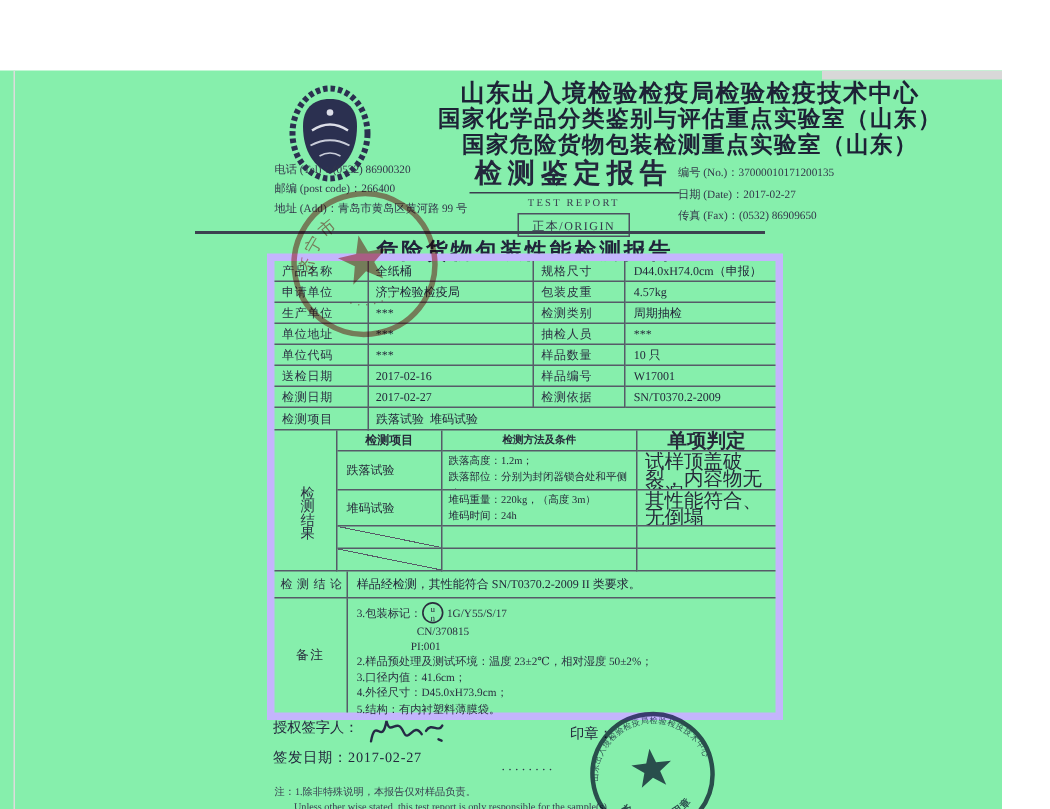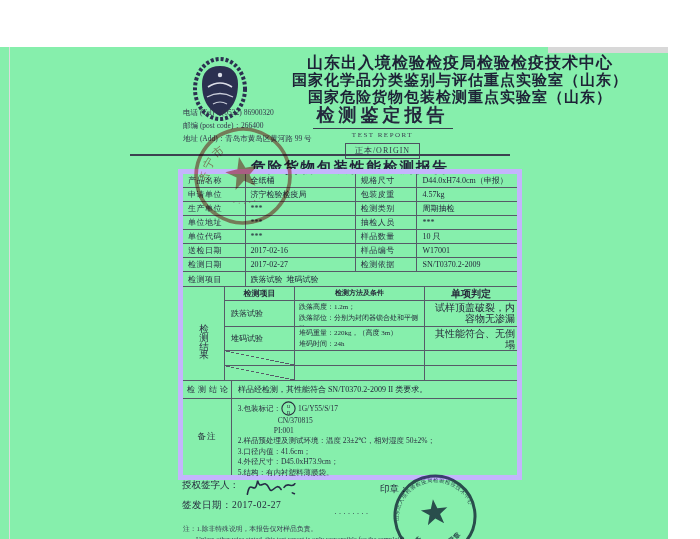--- a/index.html
+++ b/index.html
@@ -45,21 +45,21 @@
   
   .res{display:flex;}
   .res-label{width:50px;box-sizing:border-box;border-right:1px solid #565b68;border-bottom:1px solid #565b68;
              display:flex;flex-direction:column;align-items:center;justify-content:space-around;
              padding:8px 0;font-size:9.5px;letter-spacing:0;color:#2b2f42;}
   .res-body{width:292px;}
   .rcell{box-sizing:border-box;border-right:1px solid #565b68;border-bottom:1px solid #565b68;
          overflow:hidden;}
   .rc-item{width:70px;display:flex;align-items:center;justify-content:flex-start;padding-left:6px;}
   .rc-meth{width:130px;padding:1px 2px 0 4px;font-size:7px;line-height:11px;}
-  .rc-judge{width:92px;padding:1px 2px 0 5px;font-size:10px;line-height:11px;white-space:normal;text-align:right;}
+  .rc-judge{width:92px;padding:1px 2px 0 5px;font-size:13px;line-height:11px;white-space:normal;}
   .rc-judge:last-child,.rc-last{border-right:none;}
   .res-hdr .rcell{display:flex;align-items:center;justify-content:center;font-weight:600;padding:0;}
   .diag{background:linear-gradient(to top right,transparent 49%,#565b68 49%,#565b68 51.5%,transparent 51.5%);}
 
   .concl-text{width:292px;padding-left:6px;white-space:nowrap;}
   .concl-lbl{width:50px;letter-spacing:3px;padding-left:4px;}
 
   
   .rem{display:flex;height:76px;}
   .rem-label{width:50px;box-sizing:border-box;border-right:1px solid #565b68;display:flex;
@@ -115,20 +115,25 @@
     <div>邮编 (post code)：266400</div>
     <div>地址 (Add)：青岛市黄岛区黄河路 99 号</div>
   </div>
 
   <div class="titleblock">
     <div class="rpt-title">检测鉴定报告</div>
     <div class="rpt-en">TEST REPORT</div>
     <div><span class="origin-box">正本/ORIGIN</span></div>
   </div>
 
+  <div class="meta">
+    <div>编号 (No.)：37000010171200135</div>
+    <div>日期 (Date)：2017-02-27</div>
+    <div>传真 (Fax)：(0532) 86909650</div>
+  </div>
 
   <div class="hdr-divider"></div>
   <div class="doc-title">危险货物包装性能检测报告</div>
 
   <div class="tbl">
 
     <div class="trow">
       <div class="cell h14 c1 lblc">产品名称</div>
       <div class="cell h14 c2 valc">全纸桶</div>
       <div class="cell h14 c3 lblc">规格尺寸</div>

